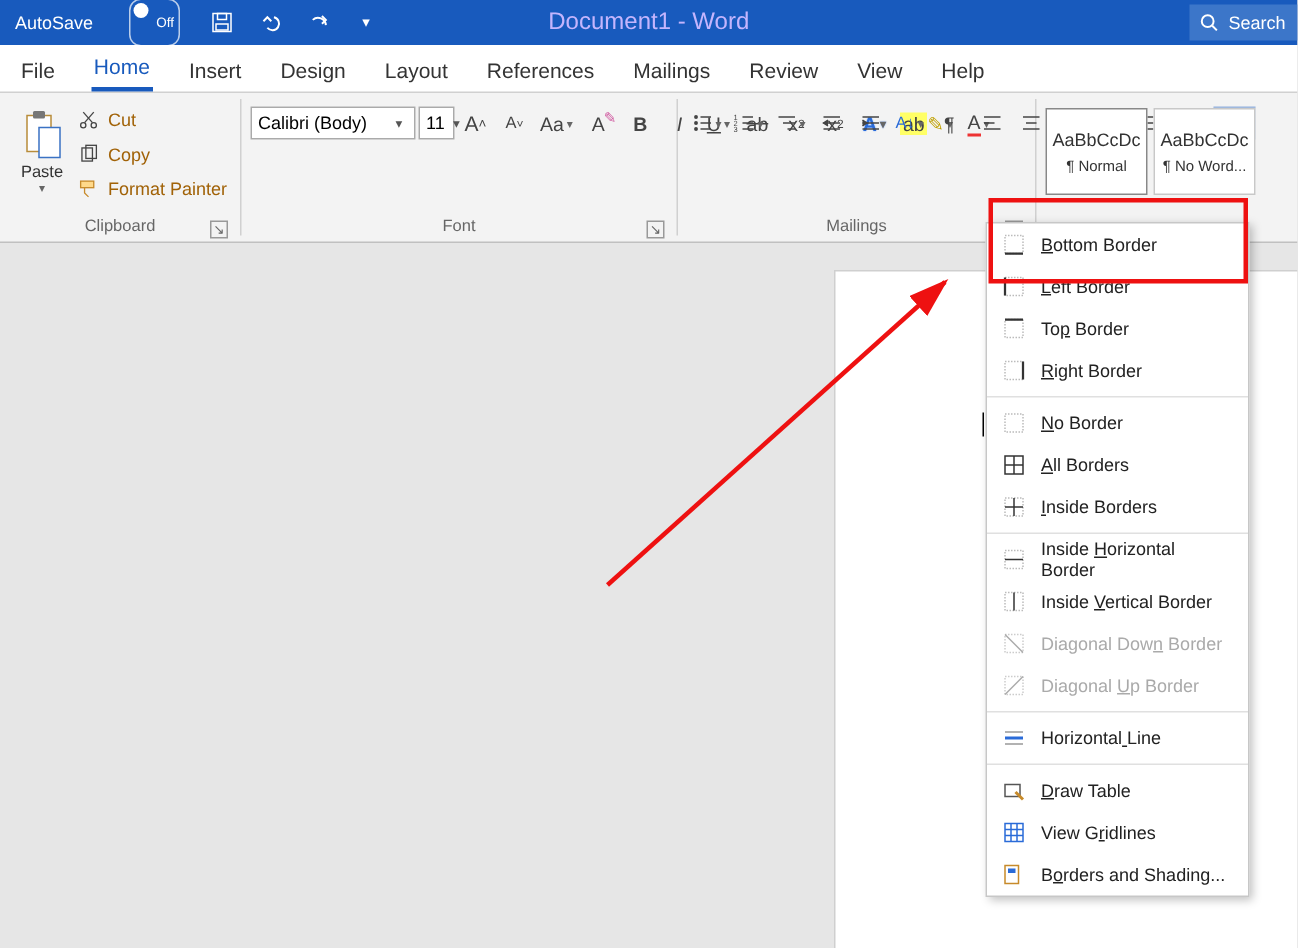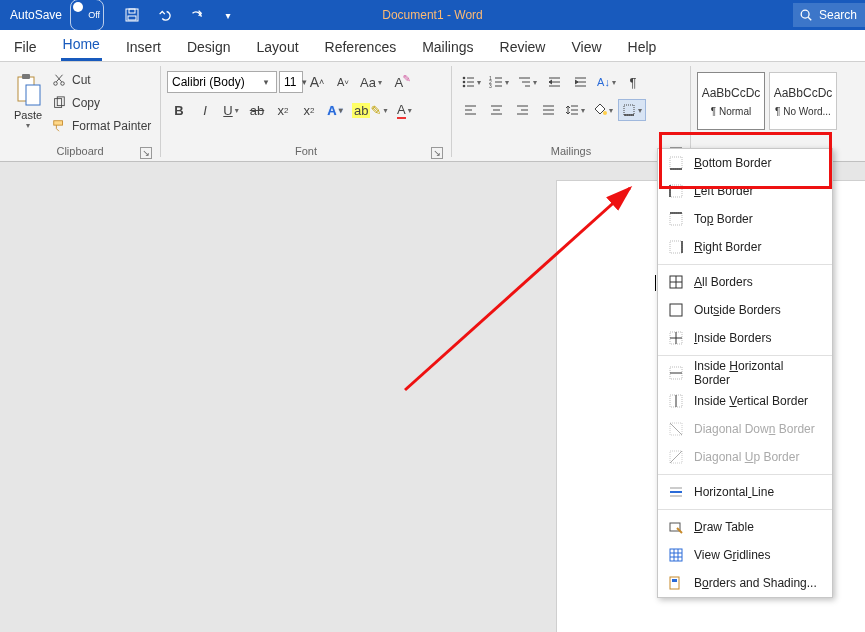--- a/index.html
+++ b/index.html
@@ -1,44 +1,44 @@
 <!DOCTYPE html>
 <html><head>
 <meta charset="utf-8">
 <style>
   * { box-sizing: border-box; font-family: "Segoe UI", Arial, sans-serif; }
   body { margin:0; width:865px; height:632px; background:#e6e6e6; overflow:hidden; position:relative;}
   .titlebar { height:30px; background:#185abd; color:#fff; display:flex; align-items:center; font-size:12px; }
-  .titlebar .autosave { display:flex; align-items:center; gap:8px; padding:0 10px;}
+  .titlebar .autosave { display:flex; align-items:center; gap:24px; padding:0 10px;}
   .toggle { width:34px; height:32px; border:1px solid rgba(255,255,255,.7); border-radius:8px; position:relative; font-size:9px; display:flex; align-items:center; justify-content:flex-end; padding-right:3px;}
   .toggle::before{content:""; width:10px;height:10px;border-radius:50%;background:#fff;position:absolute;left:2px;top:2px;}
   .qat { display:flex; align-items:center; gap:8px; padding:0 6px;}
   .qat .qbtn { width:24px; height:24px; display:flex; align-items:center; justify-content:center; color:#fff; cursor:pointer;}
-  .wintitle { position:absolute; left:50%; transform:translateX(-50%); color:#fdba74; font-size:12px;}
+  .wintitle { position:absolute; left:50%; transform:translateX(-50%); color:#c4b5fd; font-size:16px;}
   .search { position:absolute; right:0; height:24px; top:3px; background:#3c76c9; display:flex; align-items:center; color:#fff; font-size:12px; padding:0 8px 0 6px; gap:6px;}
   .tabs { height:32px; background:#fff; border-bottom:1px solid #d0d0d0; display:flex; align-items:flex-end; padding:0 12px; gap:22px; font-size:14px; color:#333;}
   .tab { padding:6px 2px; cursor:pointer;}
   .tab.active { color:#185abd; border-bottom:3px solid #185abd; font-weight:500;}
   .ribbon { height:100px; background:#f3f3f3; display:flex; border-bottom:1px solid #c0c0c0;}
   .group { padding:4px 6px 0 6px; display:flex; flex-direction:column; position:relative;}
   .group-content { flex:1; display:flex; align-items:flex-start;}
   .group-label { height:20px; text-align:center; font-size:11px; color:#666; display:flex; align-items:center; justify-content:center; position:relative;}
   .dlglaunch { position:absolute; right:2px; bottom:2px; width:12px; height:12px; border:1px solid #999; color:#666; font-size:9px; display:flex; align-items:center; justify-content:center;}
   .sep { width:1px; background:#d0d0d0; margin:4px 0 4px 0;}
   .rbtn { height:22px; min-width:24px; display:flex; align-items:center; justify-content:center; color:#444; font-size:13px; cursor:pointer; padding:0 3px;}
   .rbtn.dd::after{content:"▾"; font-size:8px; margin-left:2px; color:#666;}
   .rbtn svg{display:block;}
   .row { display:flex; gap:2px; align-items:center; height:24px;}
-  .col { display:flex; flex-direction:column; gap:2px;}
+  .col { display:flex; flex-direction:row; gap:2px;}
   .fontbox { height:22px; border:1px solid #aaa; background:#fff; font-size:12px; display:flex; align-items:center;}
   .fontbox input { border:0; outline:0; font-size:12px; padding:0 4px;}
   .fontbox .arrow{width:16px;text-align:center;color:#555;font-size:9px;cursor:pointer;}
   .bigbtn { display:flex; flex-direction:column; align-items:center; justify-content:center; width:44px; height:70px; cursor:pointer;}
   .bigbtn .lbl{font-size:11px; color:#333; margin-top:2px;}
-  .clip-right { display:flex; flex-direction:column; gap:3px; margin-left:2px; margin-top:4px; font-size:12px; color:#404040;}
+  .clip-right { display:flex; flex-direction:column; gap:3px; margin-left:2px; margin-top:4px; font-size:12px; color:#a16207;}
   .clip-right .itm{display:flex;align-items:center;gap:6px;height:20px;cursor:pointer;}
   .stylecard { width:68px; height:58px; border:1px solid #c8c8c8; background:#fff; display:flex; flex-direction:column; align-items:center; justify-content:center; font-size:10px; color:#333; cursor:pointer;}
   .stylecard.sel{border:1px solid #888;}
   .doc { position:absolute; left:556px; top:180px; width:310px; height:460px; background:#fff; border:1px solid #cfcfcf;}
   .cursor{position:absolute;left:655px;top:275px;width:1px;height:16px;background:#000;}
   .menu { position:absolute; left:657px; top:148px; width:176px; background:#fff; border:1px solid #c7c7c7; box-shadow:2px 2px 6px rgba(0,0,0,.25); font-size:12px; color:#222;}
   .mitem{display:flex;align-items:center;height:28px;padding:0 10px;gap:10px;cursor:pointer;}
   .mitem.disabled{color:#aaa;cursor:default;}
   .msep{height:1px;background:#e0e0e0;margin:3px 0;}
   .micon{width:16px;height:16px;display:flex;align-items:center;justify-content:center;color:#555;}
@@ -357,34 +357,34 @@
           <rect x="2" y="2" width="12" height="12" fill="none" stroke="#bbb" stroke-dasharray="1 1"></rect>
           <line x1="14" y1="2" x2="14" y2="14" stroke="#333" stroke-width="1.5"></line>
         </svg>
       </span>
       <span><span class="underline-letter">R</span>ight Border</span>
     </div>
     <div class="msep"></div>
     <div class="mitem">
       <span class="micon">
         <svg width="16" height="16">
+          <rect x="2" y="2" width="12" height="12" fill="none" stroke="#bbb" stroke-dasharray="1 1"></rect>
+        </svg>
+      </span>
+      <span><span class="underline-letter">N</span>o Border</span>
+    </div>
+    <div class="mitem">
+      <span class="micon">
+        <svg width="16" height="16">
           <rect x="2" y="2" width="12" height="12" fill="none" stroke="#333"></rect>
           <line x1="8" y1="2" x2="8" y2="14" stroke="#333"></line>
           <line x1="2" y1="8" x2="14" y2="8" stroke="#333"></line>
         </svg>
       </span>
       <span><span class="underline-letter">A</span>ll Borders</span>
-    </div>
-    <div class="mitem">
-      <span class="micon">
-        <svg width="16" height="16">
-          <rect x="2" y="2" width="12" height="12" fill="none" stroke="#333"></rect>
-        </svg>
-      </span>
-      <span>Out<span class="underline-letter">s</span>ide Borders</span>
     </div>
     <div class="mitem">
       <span class="micon">
         <svg width="16" height="16">
           <rect x="2" y="2" width="12" height="12" fill="none" stroke="#bbb" stroke-dasharray="1 1"></rect>
           <line x1="8" y1="2" x2="8" y2="14" stroke="#333"></line>
           <line x1="2" y1="8" x2="14" y2="8" stroke="#333"></line>
         </svg>
       </span>
       <span><span class="underline-letter">I</span>nside Borders</span>

